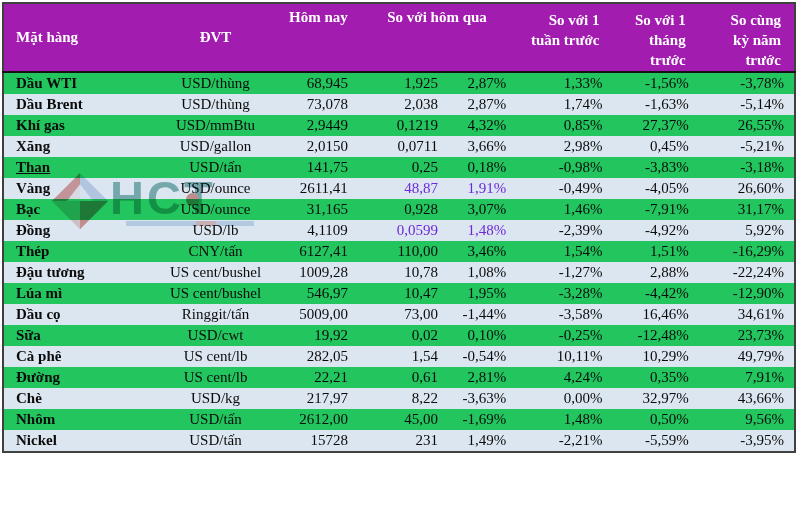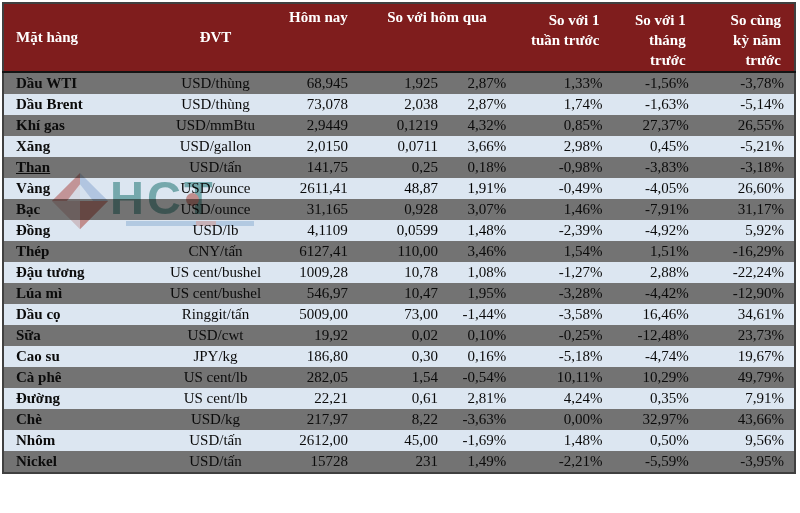--- a/index.html
+++ b/index.html
@@ -6,39 +6,39 @@
   body{
     width:800px;height:513px;background:#ffffff;position:relative;overflow:hidden;
     font-family:"Liberation Serif","DejaVu Serif",serif;
   }
   .tbl-wrap{position:absolute;left:2px;top:2px;}
   table{
     border-collapse:collapse;table-layout:fixed;width:794px;
     border:2px solid #404040;
   }
   thead th{
-    background:#7f1d1d;color:#ffffff;font-weight:bold;font-size:15px;
+    background:#a21caf;color:#ffffff;font-weight:bold;font-size:15px;
     height:60px;border-bottom:2px solid #141414;line-height:1.32;
     font-family:"Liberation Serif","DejaVu Serif",serif;
   }
   th.h-commodity{text-align:left;vertical-align:middle;padding-left:12px;}
   th.h-unit{text-align:center;vertical-align:middle;margin-top:48px;}
   th.h-today{text-align:right;vertical-align:top;padding:4px 10px 0 0;}
   th.h-yday{text-align:center;vertical-align:top;padding-top:4px;}
   th.h-wrap{text-align:right;vertical-align:top;padding:7px 13px 0 13px;}
   tbody td{
     font-size:15px;color:#0b0b0b;height:21px;padding:0;white-space:nowrap;overflow:hidden;
   }
-  tbody tr{background:#737373;}
+  tbody tr{background:#22c55e;}
   tbody tr:nth-child(even){background:#DCE6F1;}
   td.name{font-weight:bold;text-align:left;padding-left:12px;}
   td.name.u{text-decoration:underline;}
   td.unit{text-align:center;}
   td.num{text-align:right;padding-right:10px;}
-  td.green{color:#000000;}
+  td.green{color:#6d28d9;}
   
   .watermark{
     position:absolute;left:50px;top:167px;width:210px;height:68px;
     display:flex;align-items:center;opacity:.5;mix-blend-mode:multiply;
     pointer-events:none;z-index:6;
   }
   .wm-text{
     font-family:"Liberation Sans","DejaVu Sans",sans-serif;
     font-weight:bold;font-size:47px;letter-spacing:3px;color:#0f766e;
     line-height:1;position:relative;top:-4px;
@@ -203,30 +203,20 @@
           <td class="name">Sữa</td>
           <td class="unit">USD/cwt</td>
           <td class="num">19,92</td>
           <td class="num">0,02</td>
           <td class="num">0,10%</td>
           <td class="num">-0,25%</td>
           <td class="num">-12,48%</td>
           <td class="num">23,73%</td>
         </tr>
         <tr>
-          <td class="name">Cao su</td>
-          <td class="unit">JPY/kg</td>
-          <td class="num">186,80</td>
-          <td class="num">0,30</td>
-          <td class="num">0,16%</td>
-          <td class="num">-5,18%</td>
-          <td class="num">-4,74%</td>
-          <td class="num">19,67%</td>
-        </tr>
-        <tr>
           <td class="name">Cà phê</td>
           <td class="unit">US cent/lb</td>
           <td class="num">282,05</td>
           <td class="num">1,54</td>
           <td class="num">-0,54%</td>
           <td class="num">10,11%</td>
           <td class="num">10,29%</td>
           <td class="num">49,79%</td>
         </tr>
         <tr>

